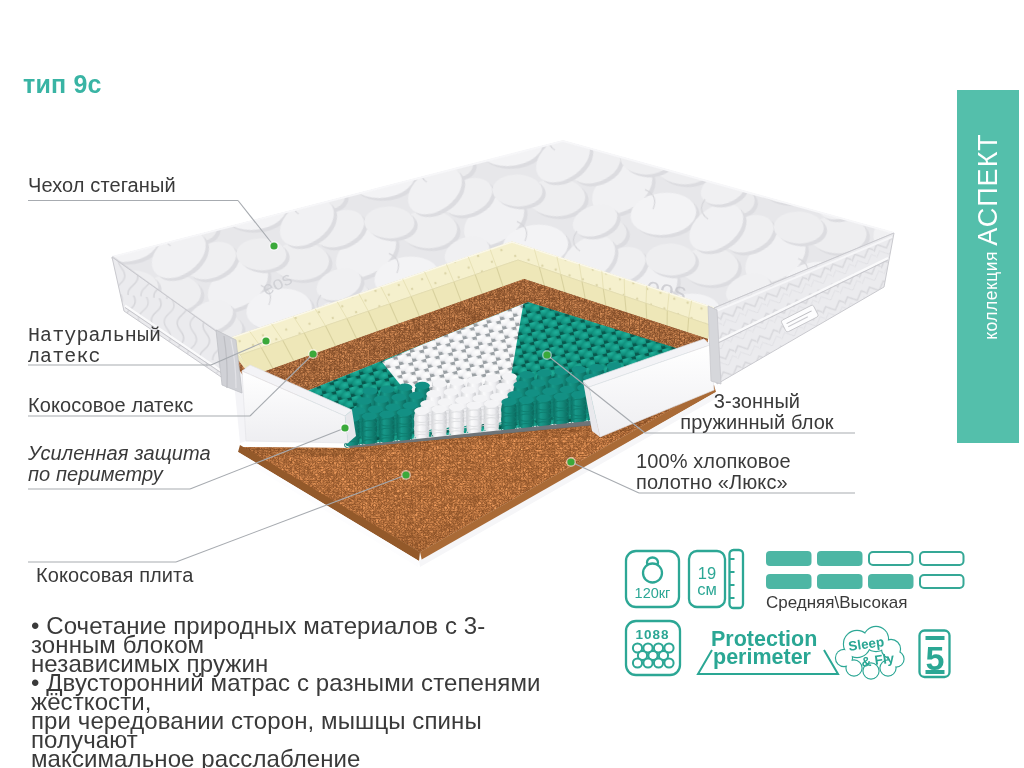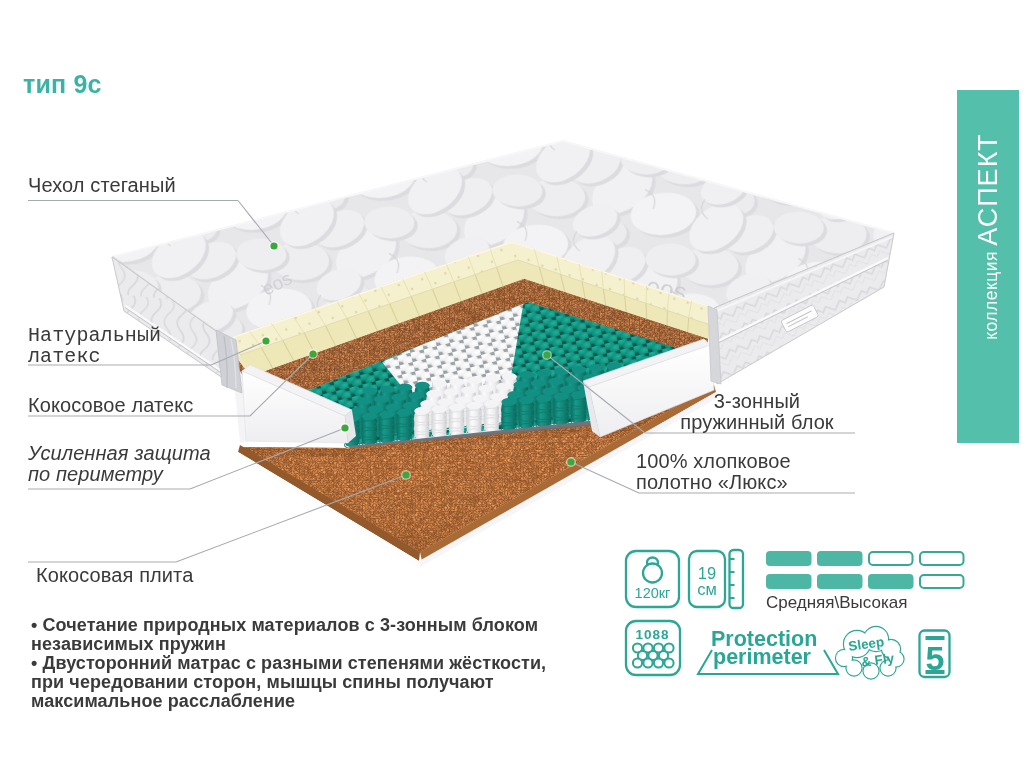--- a/index.html
+++ b/index.html
@@ -640,21 +640,21 @@
 <div class="lbl" style="left:28px;top:395px;">Кокосовое латекс</div>
 
 <div class="lbl" style="left:28px;top:443px;font-style:italic;">Усиленная защита<br>по периметру</div>
 
 <div class="lbl" style="left:28px;top:565px;margin-left:8px;">Кокосовая плита</div>
 
 <div class="lbl" style="left:657px;top:391px;width:200px;text-align:center;">3-зонный<br>пружинный блок</div>
 
 <div class="lbl" style="left:636px;top:451px;width:221px;">100% хлопковое<br>полотно «Люкс»</div>
 
-<div class="lbl" style="left:31px;top:616px;width:520px;font-size:18px;line-height:19px;font-weight:bold;">• Сочетание природных материалов с 3-зонным блоком<br>независимых пружин<br>• Двусторонний матрас с разными степенями жёсткости,<br>при чередовании сторон, мышцы спины получают<br>максимальное расслабление</div>
+<div class="lbl" style="left:31px;top:616px;width:520px;font-size:24px;line-height:19px;">• Сочетание природных материалов с 3-зонным блоком<br>независимых пружин<br>• Двусторонний матрас с разными степенями жёсткости,<br>при чередовании сторон, мышцы спины получают<br>максимальное расслабление</div>
 
 <svg class="abs" style="left:0;top:0" width="1024" height="768" viewBox="0 0 1024 768">
 <g stroke="#2ca795" fill="none" stroke-width="2.3">
 
 <rect x="626" y="551" width="53" height="56" rx="10"></rect>
 <ellipse cx="652.5" cy="562.5" rx="5.5" ry="5"></ellipse>
 <circle cx="652.5" cy="573" r="9.5" fill="#ffffff"></circle>
 
 <rect x="689" y="551" width="36" height="56" rx="8"></rect>
 

